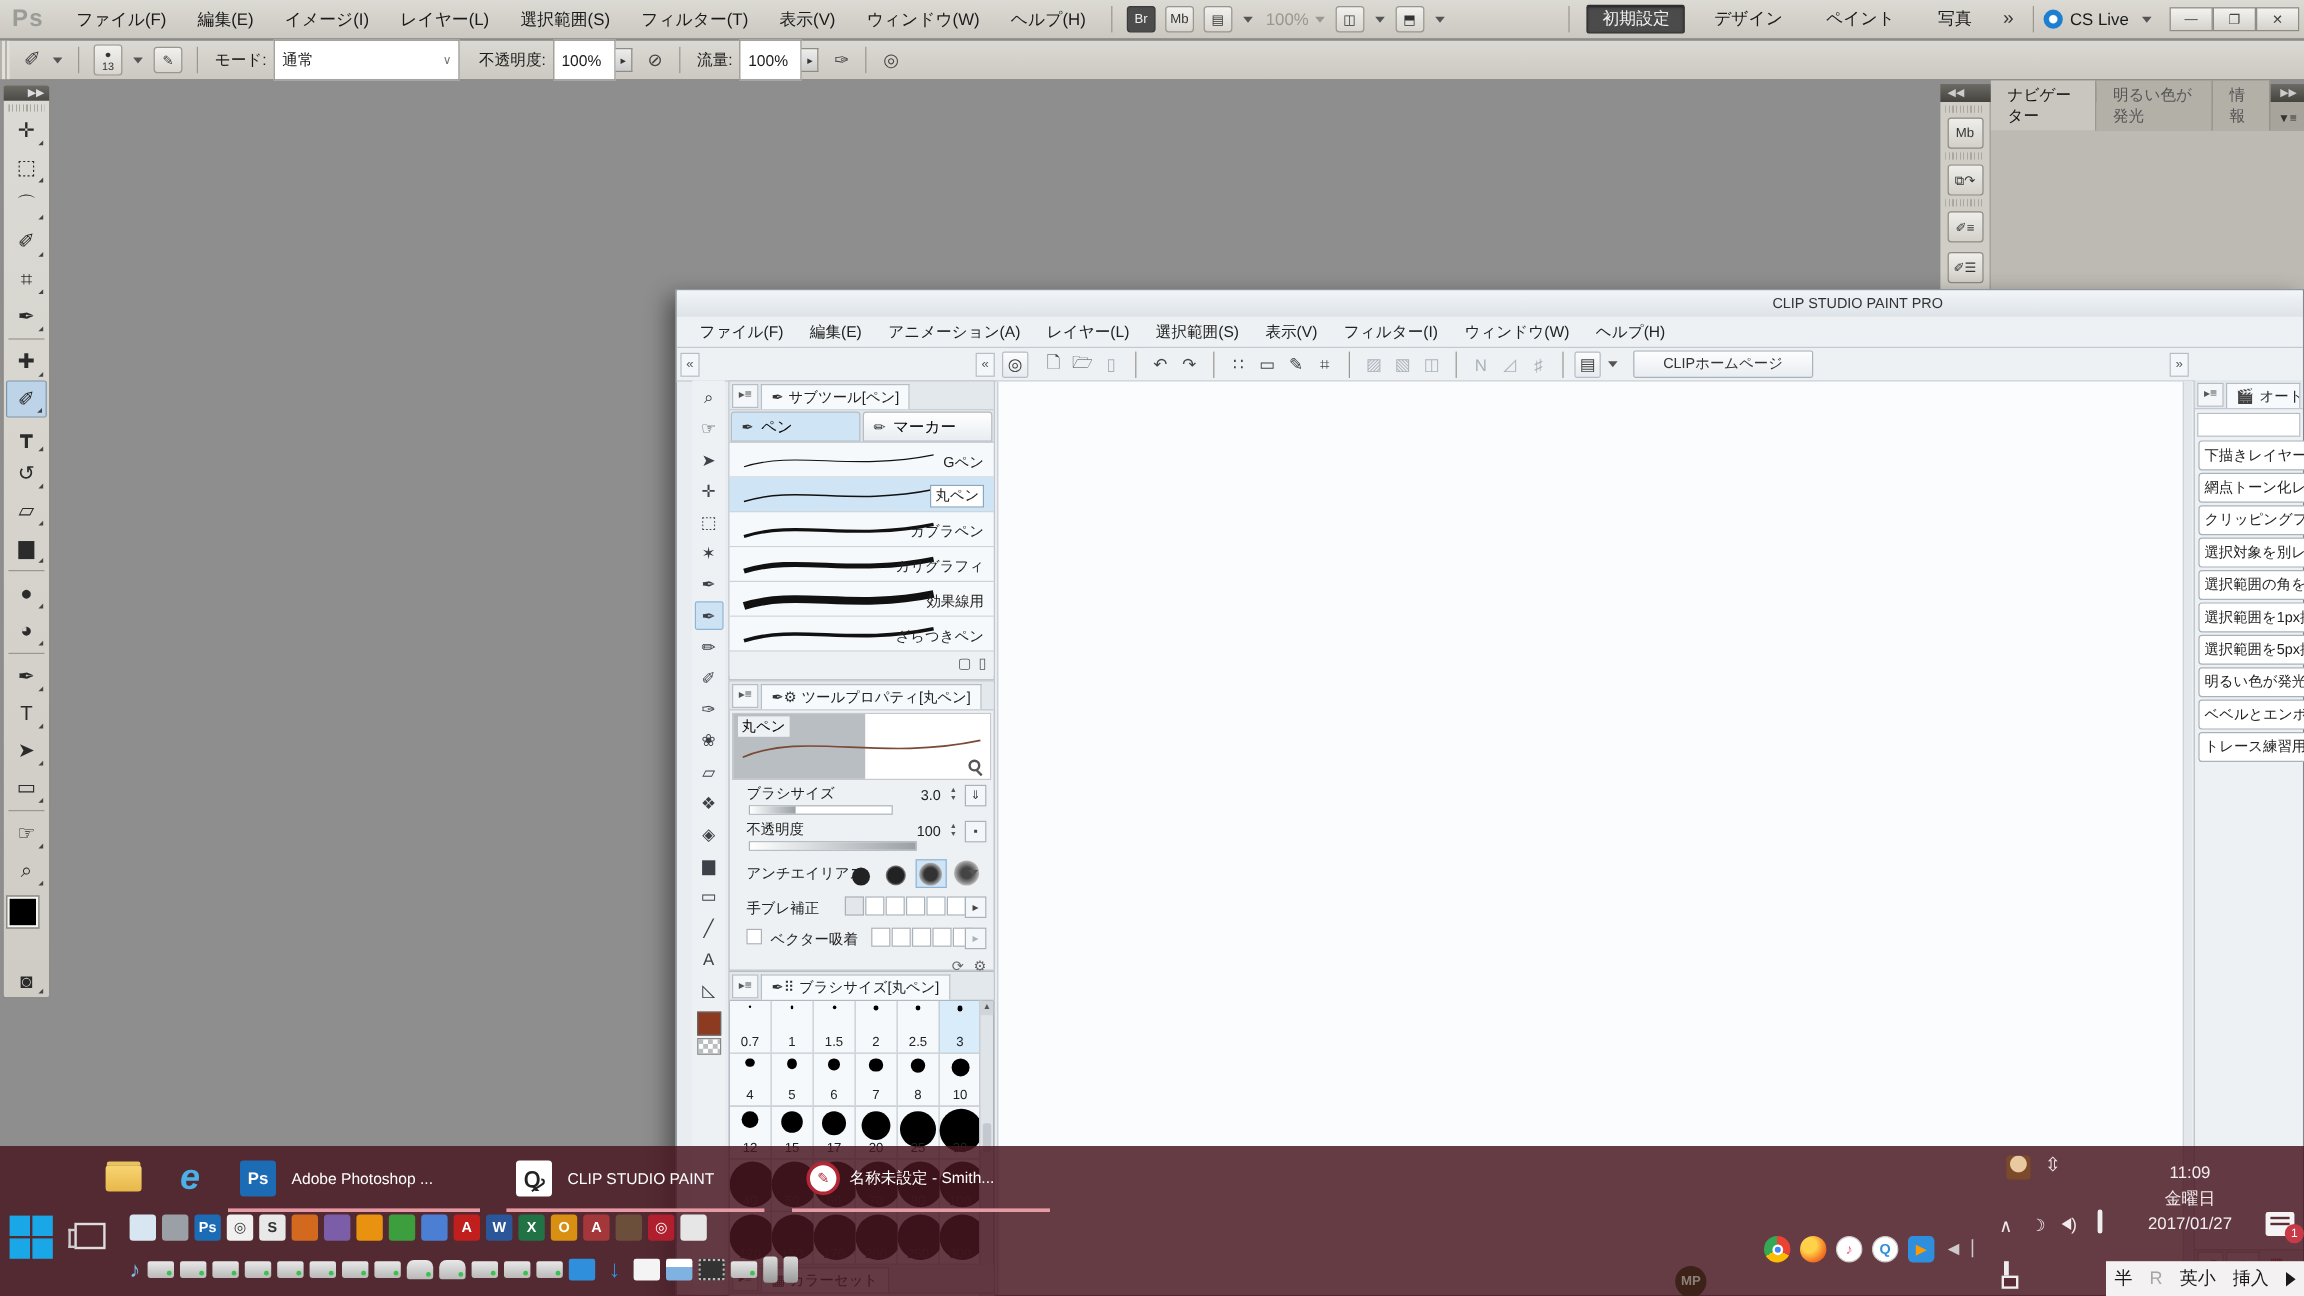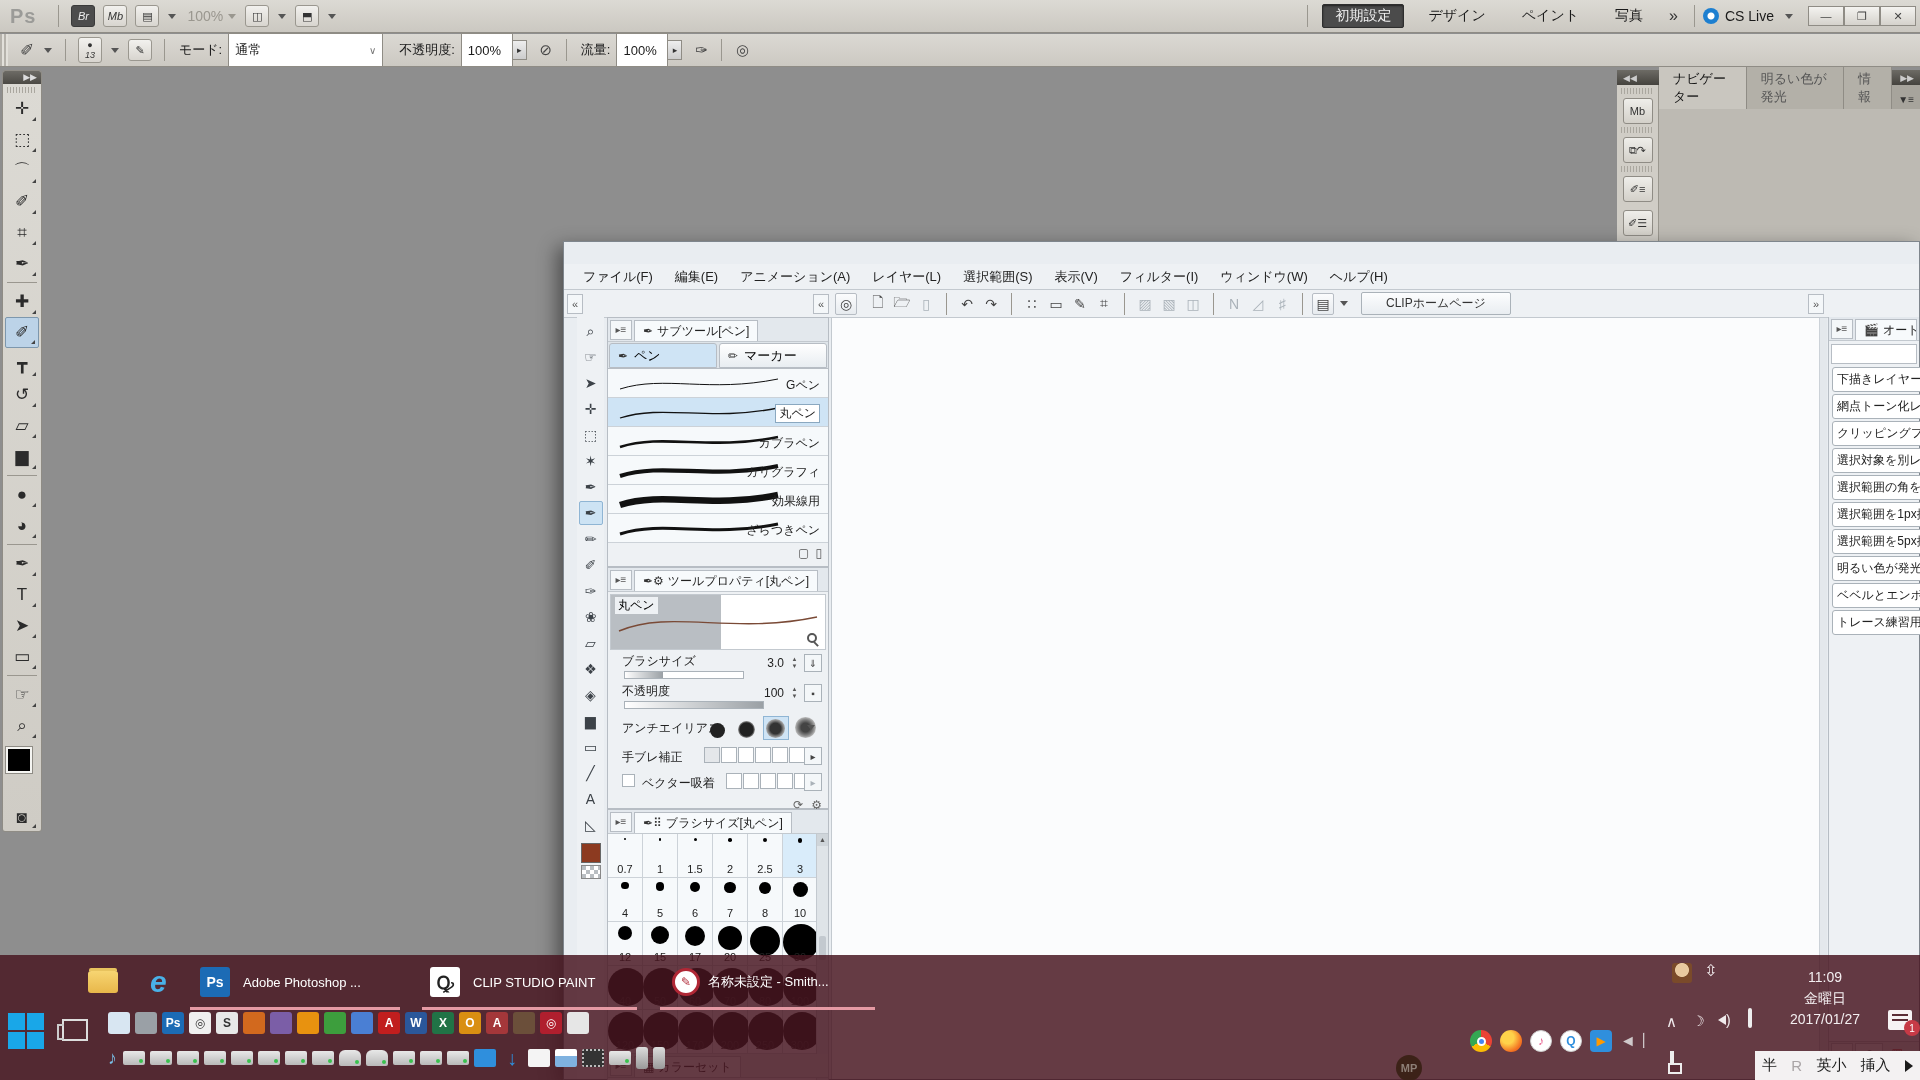--- a/index.html
+++ b/index.html
@@ -8,21 +8,21 @@
 
   
   #ps-menubar{position:absolute;left:0;top:0;width:1920px;height:33px;
     background:linear-gradient(#dcdad4,#cbc8c1);border-bottom:1px solid #8f8c85;
     display:flex;align-items:center;font-size:14px;color:#1a1a1a;}
   #ps-logo{color:#9b9b98;font-weight:bold;font-size:20px;margin:0 14px 0 10px;letter-spacing:1px;}
   .menu-item{padding:0 13px;line-height:32px;cursor:default;}
   .vsep{width:1px;height:22px;background:#9a978f;margin:0 8px;}
   .tb-ico{display:inline-flex;align-items:center;justify-content:center;height:22px;min-width:24px;
     border:1px solid #9a978f;border-radius:3px;background:linear-gradient(#f2f1ee,#d8d5cf);
-    font-size:11px;color:#333;margin:4px 4px;font-style:italic;}
+    font-size:11px;color:#333;margin:4px 4px;}
   .tb-ico.dark{background:#4c4c4c;color:#eee;border-color:#3a3a3a;}
   .caret{width:0;height:0;border-left:4px solid transparent;border-right:4px solid transparent;
     border-top:5px solid #555;display:inline-block;margin:0 5px;}
   .ws-btn{padding:2px 12px;margin:0 6px;border-radius:2px;}
   .ws-btn.active{background:#4b4b4b;color:#f2f2f2;border:1px solid #2e2e2e;box-shadow:inset 0 1px 2px #222;}
   #cs-live{display:flex;align-items:center;gap:6px;}
   #cs-live .dot{width:16px;height:16px;border-radius:50%;background:radial-gradient(circle at 50% 50%, #fff 0 3px, #1d7fd0 4px 8px);}
   .winbtn{width:36px;height:20px;border:1px solid #8f8c85;background:linear-gradient(#f4f3f0,#d5d2cc);
     display:inline-flex;align-items:center;justify-content:center;font-size:11px;color:#444;}
   #ps-optionsbar{position:absolute;left:0;top:34px;width:1920px;height:33px;
@@ -203,20 +203,21 @@
   .lupe{display:inline-block;width:10px;height:10px;border:2px solid currentColor;border-radius:50%;position:relative;}
   .lupe::after{content:"";position:absolute;right:-4px;bottom:-4px;width:6px;height:2px;background:currentColor;transform:rotate(45deg);}
 </style>
 </head>
 <body>
 
 <div id="screen">
 
   <div id="ps-menubar">
     <span id="ps-logo">Ps</span>
+    <span id="ps-menus"><span class="menu-item">ファイル(F)</span><span class="menu-item">編集(E)</span><span class="menu-item">イメージ(I)</span><span class="menu-item">レイヤー(L)</span><span class="menu-item">選択範囲(S)</span><span class="menu-item">フィルター(T)</span><span class="menu-item">表示(V)</span><span class="menu-item">ウィンドウ(W)</span><span class="menu-item">ヘルプ(H)</span></span>
     <span class="vsep"></span>
     <span class="tb-ico dark">Br</span>
     <span class="tb-ico">Mb</span>
     <span class="tb-ico">▤</span>
       <span class="caret"></span>
     <span style="color:#9a978f;margin-left:6px">100%</span>
       <span class="caret" style="border-top-color:#9a978f"></span>
     <span class="tb-ico">◫</span>
       <span class="caret"></span>
     <span class="tb-ico">⬒</span>
@@ -364,20 +365,23 @@
       <span class="ptab active">ナビゲーター</span>
       <span class="ptab">明るい色が発光</span>
       <span class="ptab">情報</span>
       <span style="flex:1"></span>
       <span style="font-size:10px;color:#333;padding:4px 6px">▼≡</span>
     </div>
     <div id="dock-body"></div>
   </div>
 
   <div id="csp">
+    <div id="csp-title">
+      <span>CLIP STUDIO PAINT PRO</span>
+    </div>
     <div id="csp-menubar">
       <span id="csp-menus" style="display:flex">
           <span class="menu-item">ファイル(F)</span>
           <span class="menu-item">編集(E)</span>
           <span class="menu-item">アニメーション(A)</span>
           <span class="menu-item">レイヤー(L)</span>
           <span class="menu-item">選択範囲(S)</span>
           <span class="menu-item">表示(V)</span>
           <span class="menu-item">フィルター(I)</span>
           <span class="menu-item">ウィンドウ(W)</span>

